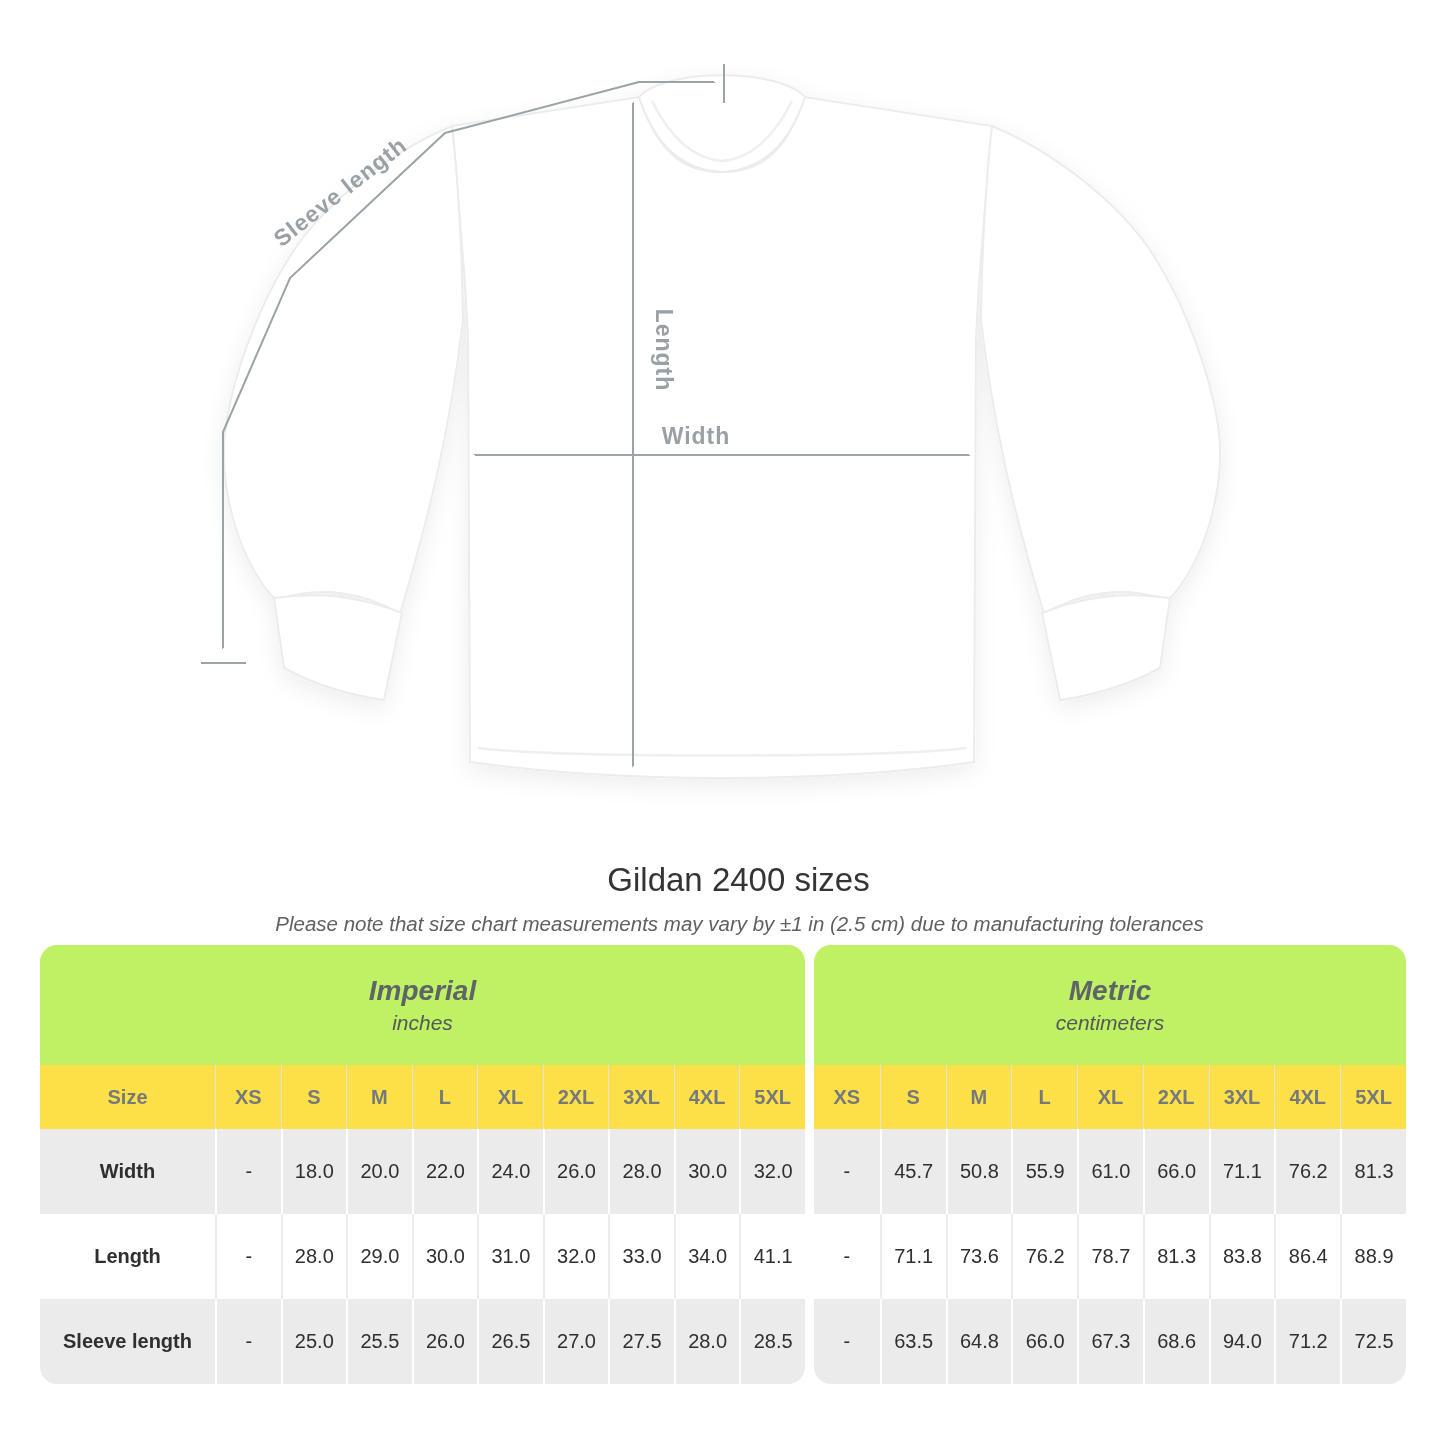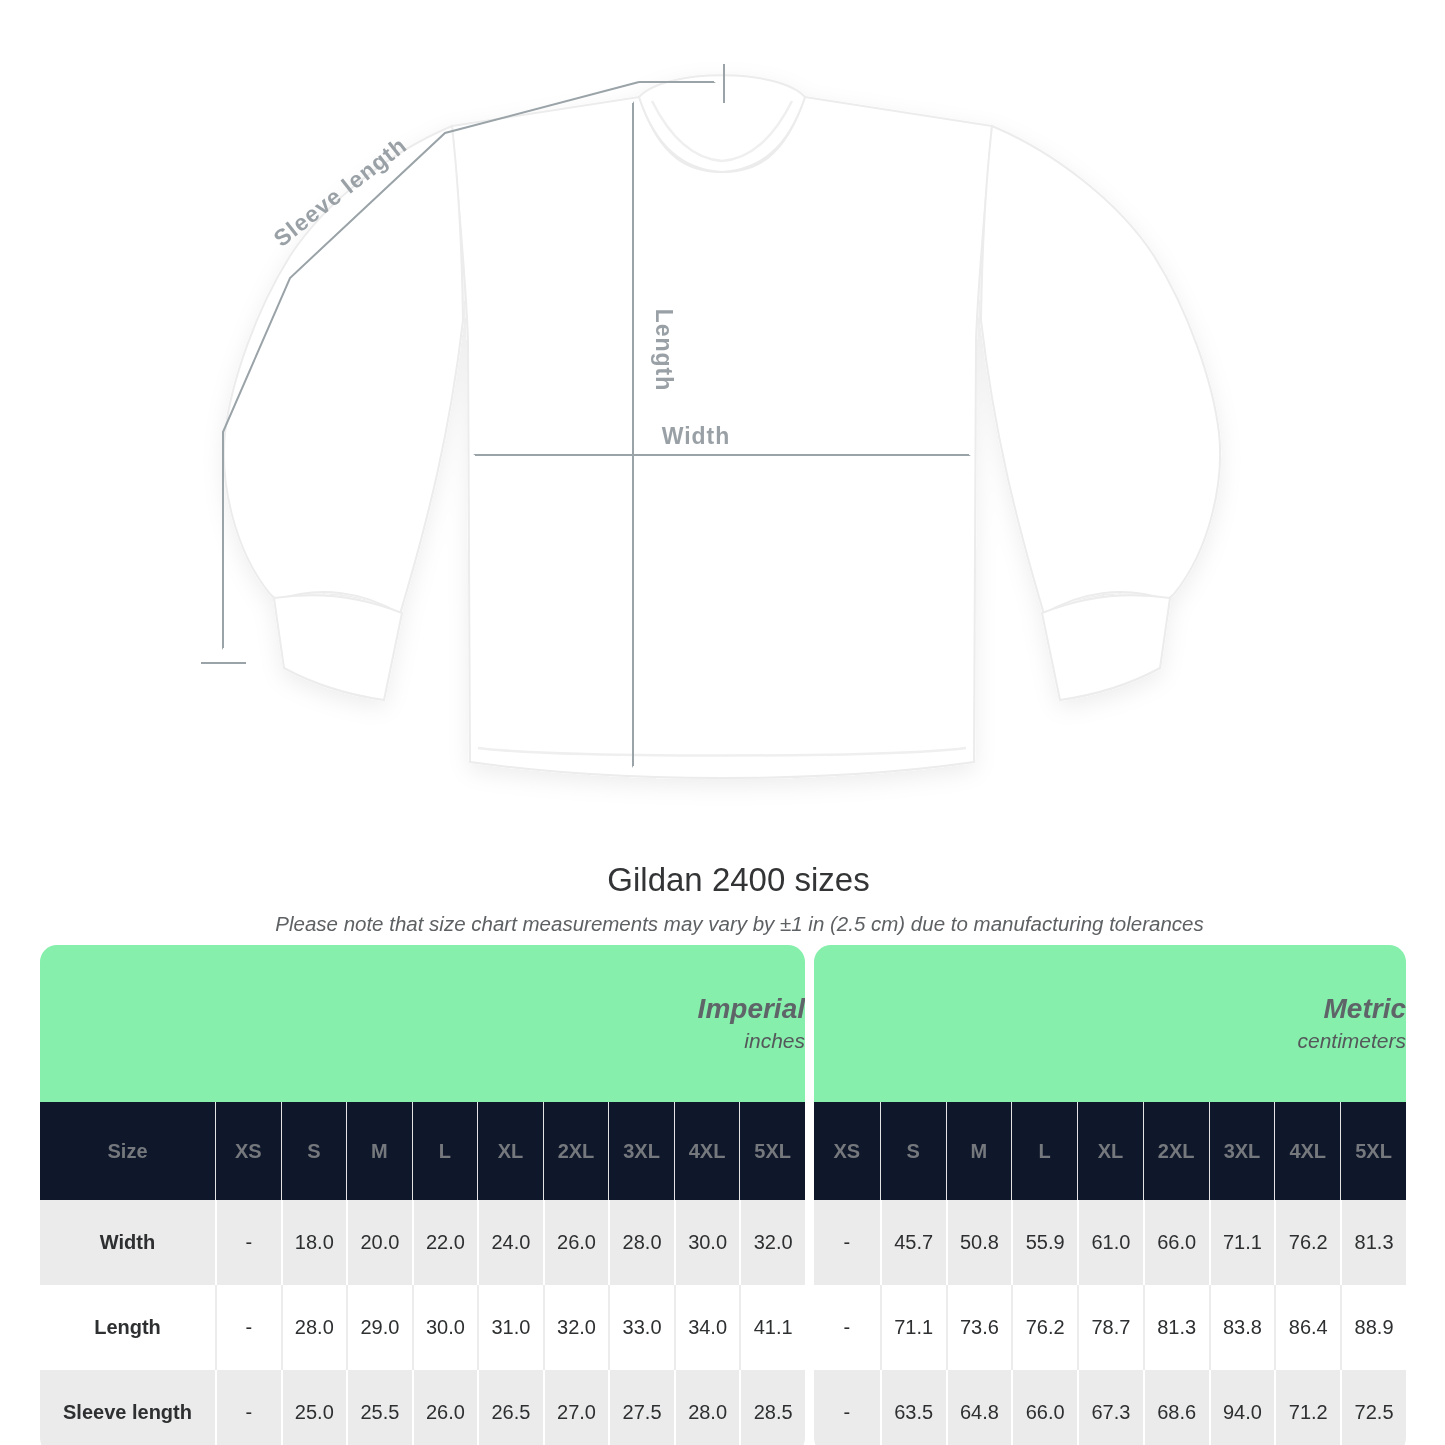--- a/index.html
+++ b/index.html
@@ -33,25 +33,25 @@
     border-radius:17px;overflow:hidden;
   }
   table.sec.left{width:765px;}
   table.sec.right{width:592px;}
   table.sec col.lbl{width:175px;}
   table.sec td{
     text-align:center;vertical-align:middle;padding:0;
     font-size:20px;color:#2d2f30;
   }
   tr.band td{
-    background:#86efac;height:157px;vertical-align:middle;text-align:right;
+    background:#bef264;height:120px;vertical-align:middle;
   }
   .sec-title{font-size:28px;font-weight:bold;font-style:italic;color:#5f6468;line-height:1.25;}
   .sec-unit{font-size:21px;font-style:italic;color:#55585a;line-height:1.4;}
-  tr.sizes td{background:#0f172a;height:98px;font-weight:bold;color:#75797d;}
+  tr.sizes td{background:#fde047;height:64px;font-weight:bold;color:#75797d;}
   tr.sizes td + td{border-left:1px solid #e3e3e3;}
   tr.data td{height:85px;}
   tr.data.odd td{background:#ebebeb;}
   tr.data.odd td + td{border-left:2px solid #ffffff;}
   tr.data.even td{background:#ffffff;}
   tr.data.even td + td{border-left:2px solid #ececec;}
   td.rowlbl{font-weight:bold;color:#75797d;}
 </style>
 </head>
 <body>

